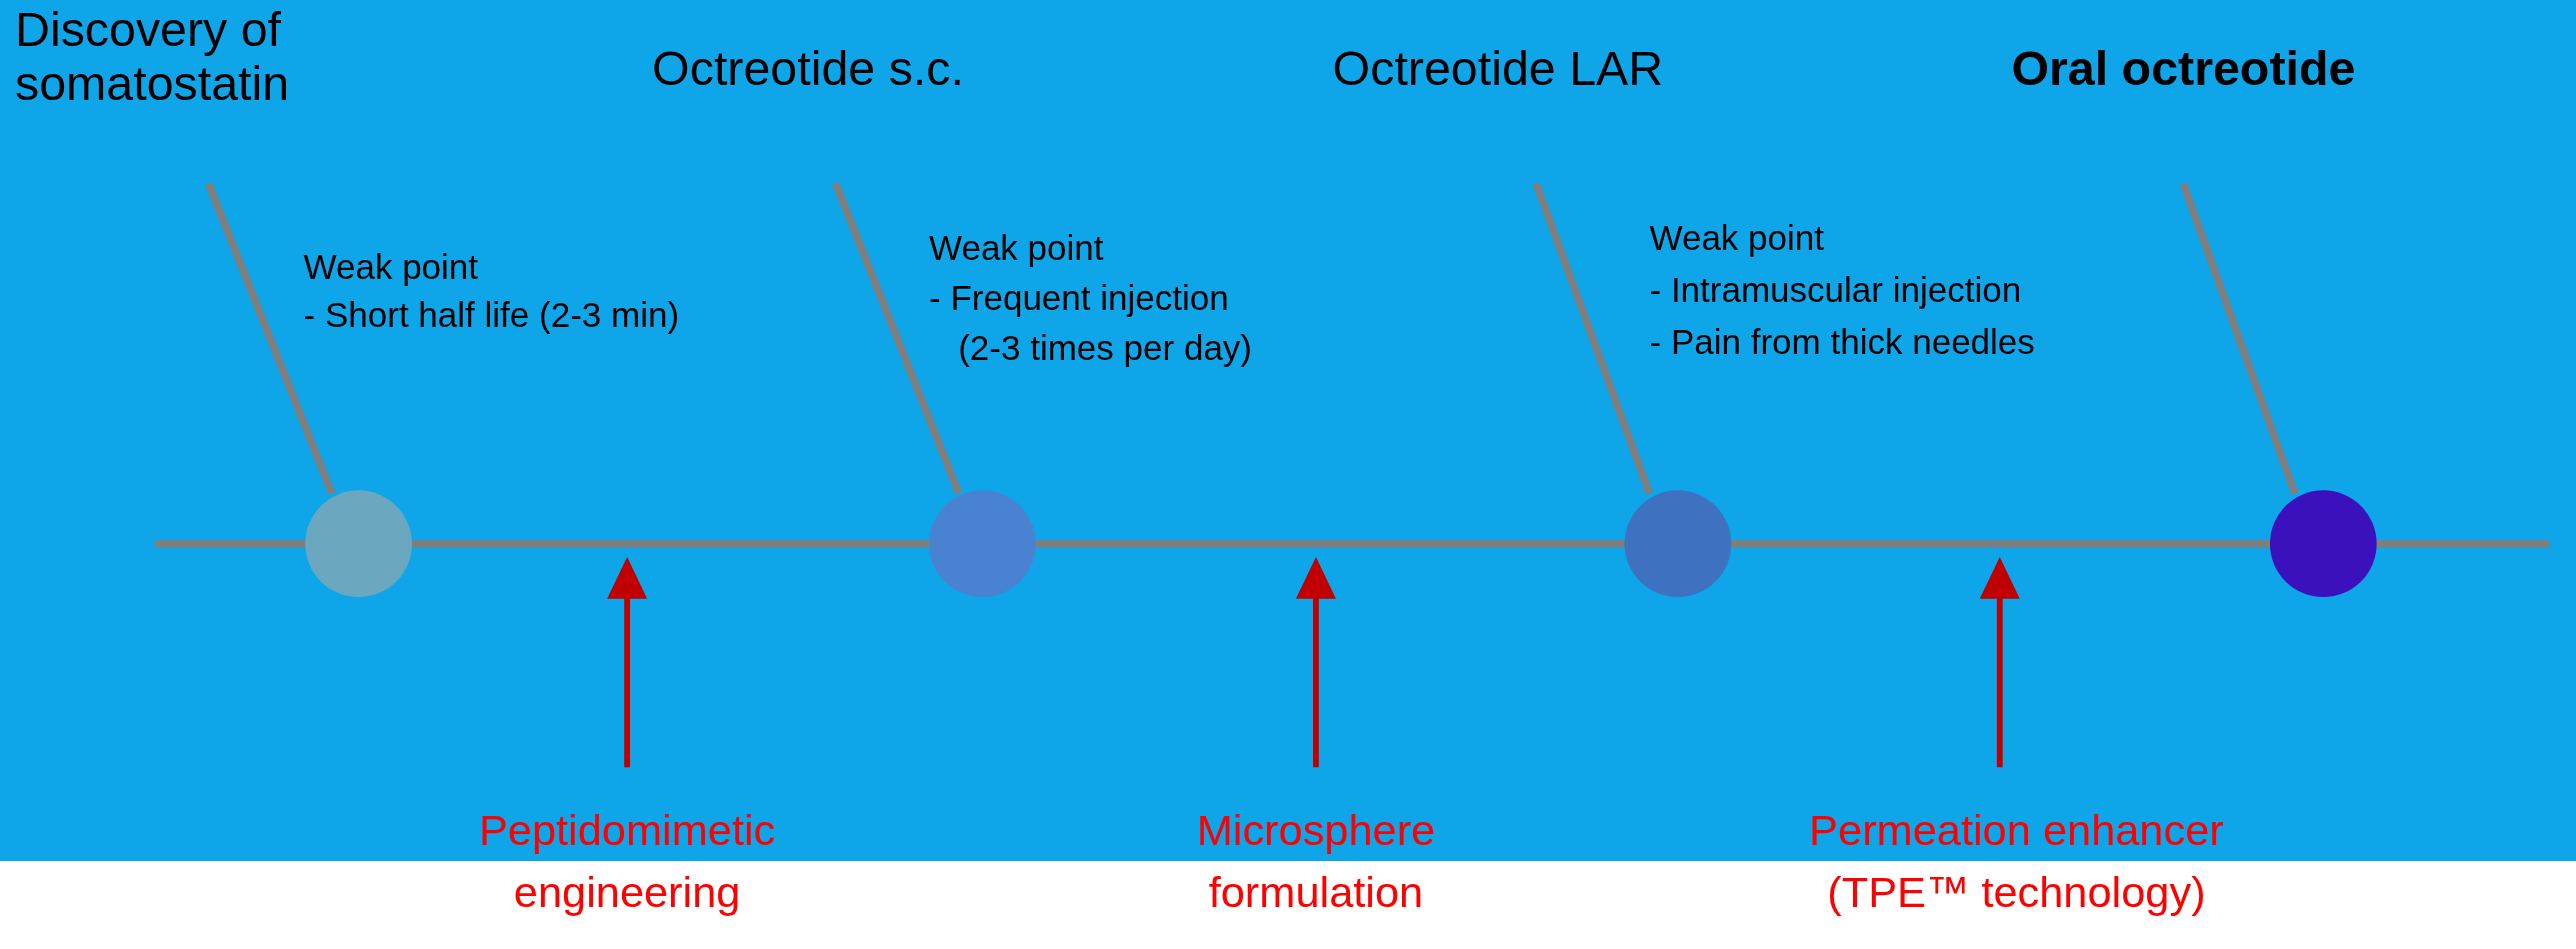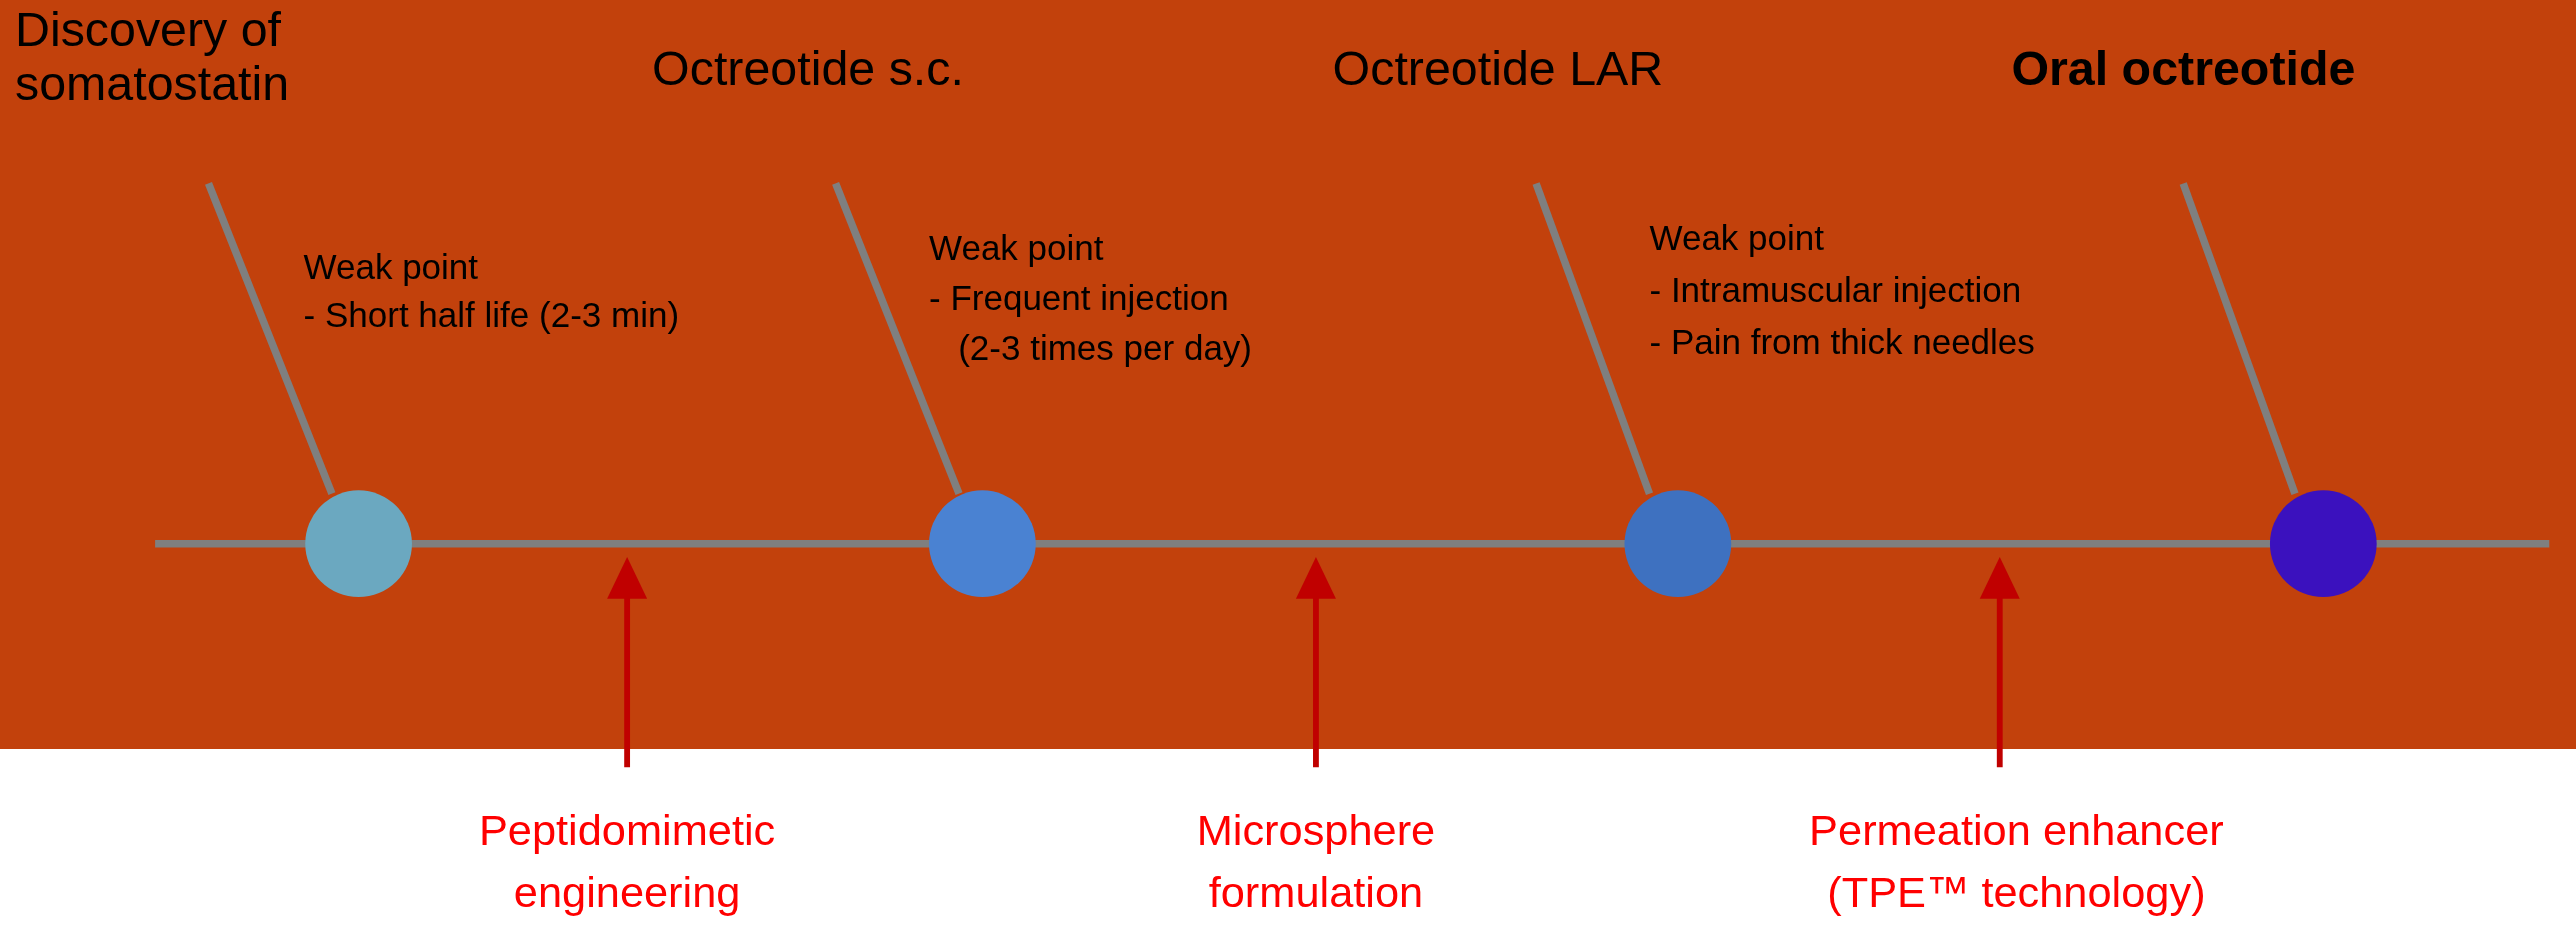--- a/index.html
+++ b/index.html
@@ -9,22 +9,22 @@
   }
   body {
     width: 2576px;
     height: 949px;
     overflow: hidden;
     font-family: "Liberation Sans", sans-serif;
   }
   #diagram-root {
     position: relative;
     width: 2576px;
-    height: 749px;
-    background: #c2410c;
+    height: 861px;
+    background: #0ea5e9;
   }
   svg.canvas {
     position: absolute;
     top: 0;
     left: 0;
     width: 2576px;
     height: 949px;
     display: block;
   }
   .milestone-title {

